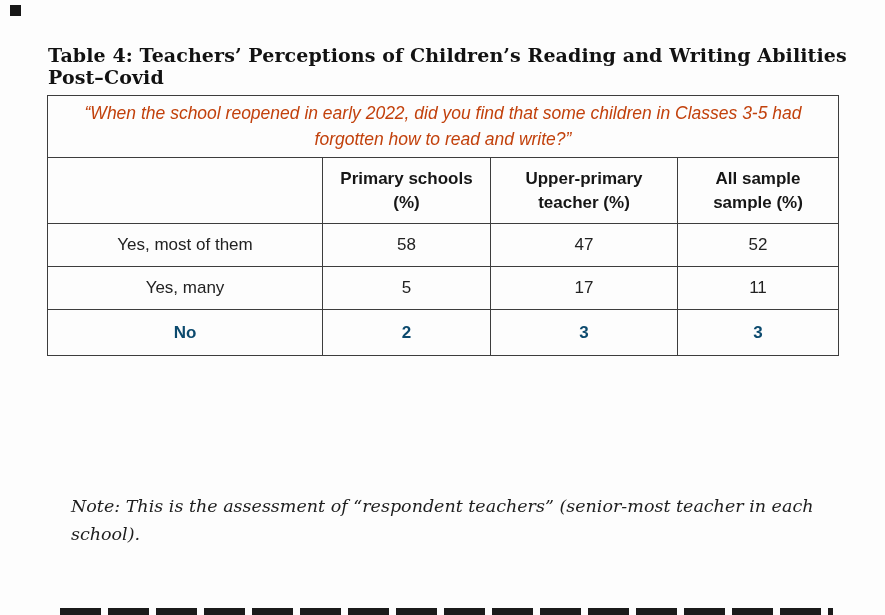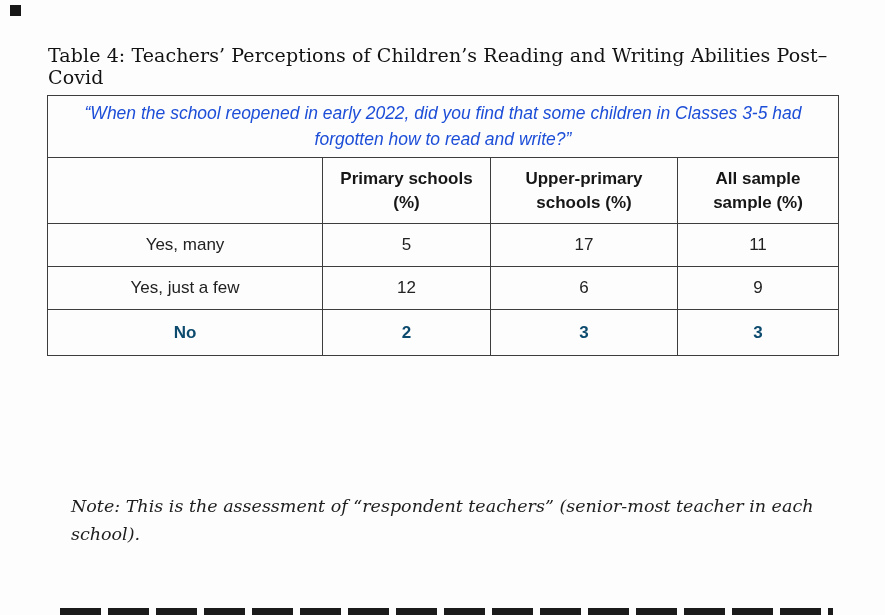--- a/index.html
+++ b/index.html
@@ -20,21 +20,21 @@
     width: 11px;
     height: 11px;
     background: #171717;
   }
   .table-title {
     position: absolute;
     left: 48px;
     top: 44px;
     width: 800px;
     font-family: "DejaVu Serif", "Liberation Serif", serif;
-    font-weight: normal;
+    font-weight: bold;
     font-size: 19px;
     letter-spacing: 0.1px;
     color: #121212;
   }
   table.survey-table {
     position: absolute;
     left: 47px;
     top: 95px;
     width: 791px;
     border-collapse: collapse;
@@ -44,21 +44,21 @@
     border: 1.5px solid #3d3d3d;
     text-align: center;
     vertical-align: middle;
     padding: 0;
   }
   tr.question-row td {
     height: 62px;
     font-style: italic;
     font-size: 17.5px;
     line-height: 1.45;
-    color: #1d4ed8;
+    color: #c2410c;
     padding: 4px 24px;
   }
   tr.header-row th {
     height: 66px;
     font-weight: bold;
     font-size: 17px;
     line-height: 1.4;
     padding: 0 16px;
     color: #161616;
     margin-left: 43px;
@@ -110,34 +110,34 @@
     <col style="width:187px">
     <col style="width:161px">
   </colgroup>
   <tbody>
     <tr class="question-row">
       <td colspan="4">“When the school reopened in early 2022, did you find that some children in Classes 3-5 had forgotten how to read and write?”</td>
     </tr>
     <tr class="header-row">
       <th></th>
       <th>Primary schools (%)</th>
-      <th>Upper-primary schools (%)</th>
+      <th>Upper-primary teacher (%)</th>
       <th>All sample sample (%)</th>
+    </tr>
+    <tr class="data-row">
+      <td>Yes, most of them</td>
+      <td>58</td>
+      <td>47</td>
+      <td>52</td>
     </tr>
     <tr class="data-row">
       <td>Yes, many</td>
       <td>5</td>
       <td>17</td>
       <td>11</td>
-    </tr>
-    <tr class="data-row">
-      <td>Yes, just a few</td>
-      <td>12</td>
-      <td>6</td>
-      <td>9</td>
     </tr>
     <tr class="data-row bold-row">
       <td>No</td>
       <td>2</td>
       <td>3</td>
       <td>3</td>
     </tr>
   </tbody>
 </table>
 

